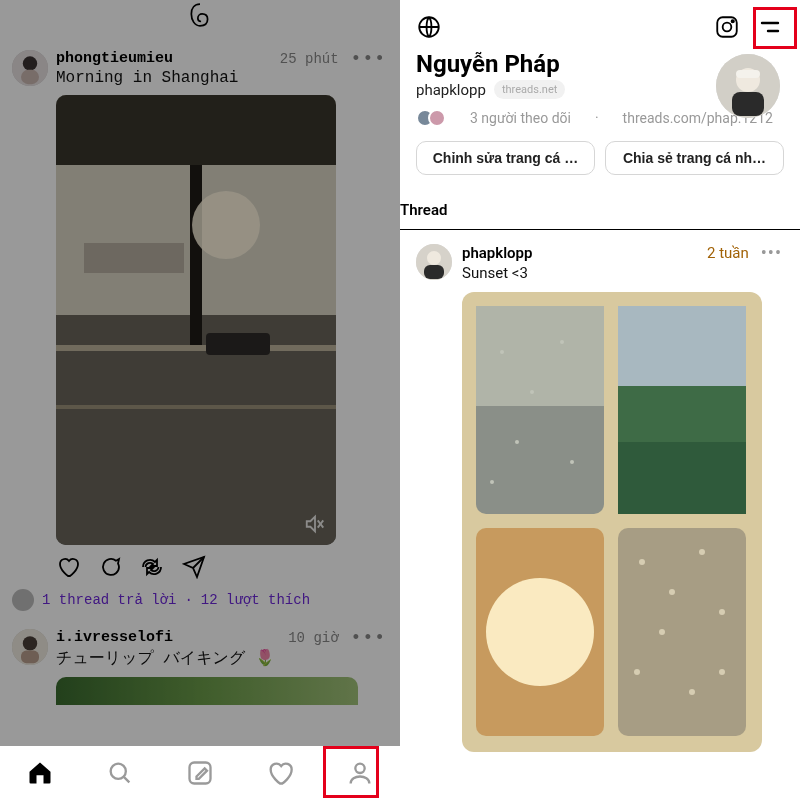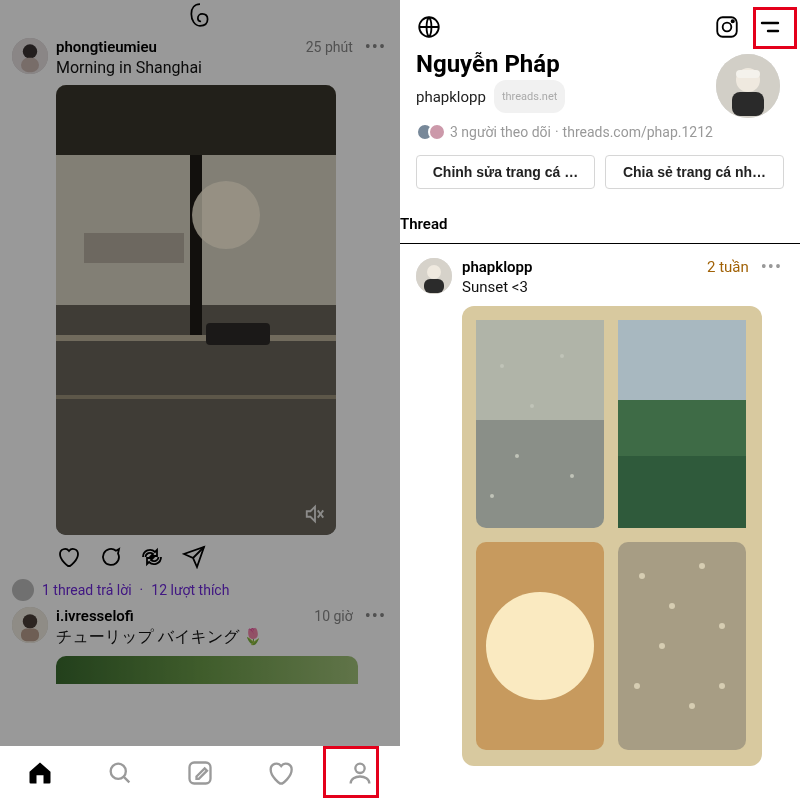--- a/index.html
+++ b/index.html
@@ -30,21 +30,22 @@
     }
     .top-logo {
       display: flex;
       justify-content: center;
       padding: 2px 0 0 0;
     }
     .feed {
       padding: 0 12px;
     }
     .post {
-      margin-top: 6px;
+      margin-top: 18px;
+      font-family: Liberation Mono, monospace;
     }
     .post-head {
       display: flex;
       align-items: flex-start;
       gap: 8px;
     }
     .avatar {
       width: 36px;
       height: 36px;
       border-radius: 50%;
@@ -170,56 +171,56 @@
       display: flex;
       align-items: center;
       gap: 8px;
       margin-top: 2px;
     }
     .handle { font-size: 15px; color:#222; }
     .domain-pill {
       background: #f1f1f1;
       color: #aaa;
       font-size: 11px;
-      padding: 10px 8px;
+      padding: 3px 8px;
       border-radius: 12px;
       text-align: right;
     }
     .profile-av {
       position: absolute;
       right: 20px;
       top: 4px;
       width: 64px;
       height: 64px;
       border-radius: 50%;
       background: #d8d8d8;
       overflow: hidden;
     }
     .followers-row {
       display:flex;
       align-items:center;
-      gap:4px;
+      gap:24px;
       margin-top: 10px;
     }
     .follower-pair {
       display:flex;
     }
     .follower-pair .fa { width:18px; height:18px; border-radius:50%; background:#c9a; border:2px solid #fff; margin-left:-6px; }
     .follower-pair .fa:first-child{ margin-left:0; background:#789; }
     .followers-text { color:#999; font-size:14px; }
     .btn-row {
       display:flex;
       gap:10px;
       margin-top: 14px;
     }
     .pill-btn {
       flex:1;
       border:1px solid #d6d6d6;
       background:#fff;
-      border-radius: 4px;
+      border-radius: 10px;
       padding: 8px 6px;
       font-size:14px;
       font-weight:600;
       color:#222;
       white-space: nowrap;
       overflow: hidden;
       text-overflow: ellipsis;
       text-align:center;
     }
     .tabs {

